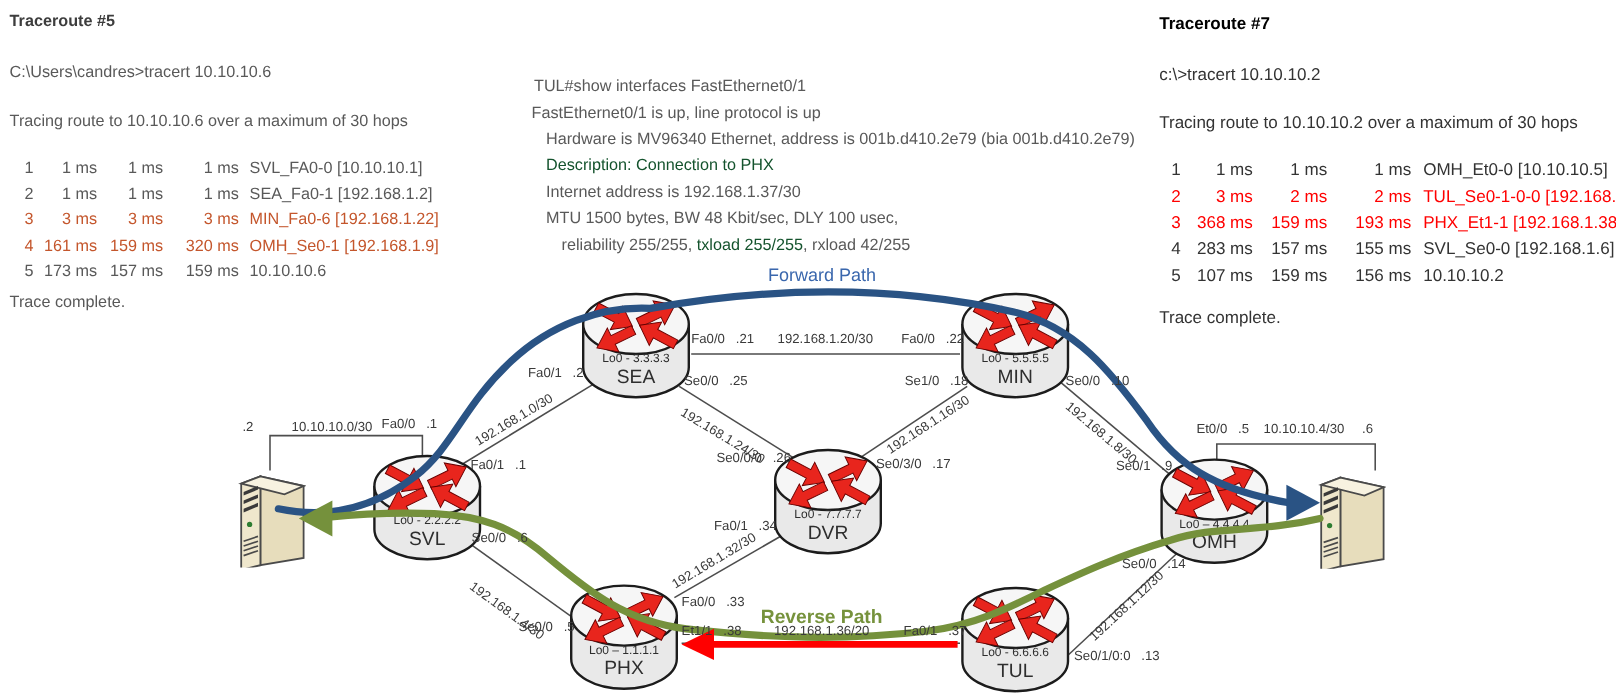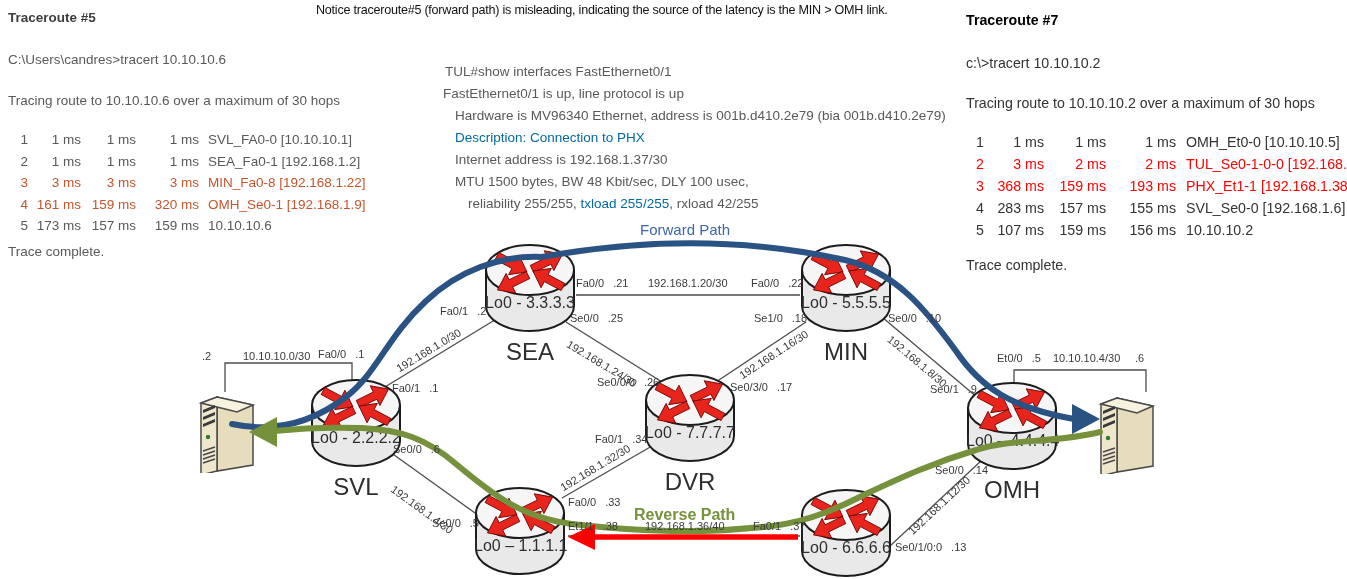--- a/index.html
+++ b/index.html
@@ -18,38 +18,38 @@
   #tr5 .hoprow .t { text-align:right; }
   #tr5 .hoprow .d { padding-left:2px; }
   .hl-orange, .hl-orange * { color:#c4562c !important; }
 
   
   #note { left:316px; top:3px; width:655px; font-size:12.6px; line-height:15.3px; color:#111; letter-spacing:-0.25px; }
 
   
   #showint { left:443px; top:64px; width:540px; font-size:13.5px; color:#595959; }
   #showint .ln { position:absolute; white-space:nowrap; }
-  .txt-orange { color:#0369a1; }
+  .txt-orange { color:#14532d; }
 
   
   #tr7 { left:966px; top:12px; width:381px; font-size:14.2px; color:#333; }
   #tr7 .ttl { font-weight:bold; color:#000; }
   #tr7 .hoprow { display:grid; grid-template-columns:14px 52px 54px 62px auto; column-gap:8px; height:22px; align-items:center; }
   #tr7 .hoprow .t { text-align:right; }
   #tr7 .hoprow .d { padding-left:2px; }
   .hl-red, .hl-red * { color:#ff0000 !important; }
 
   
   .layer { position:absolute; left:0; top:0; pointer-events:none; }
   #lines-layer { z-index:1; }
   #paths-layer { z-index:3; }
 
   .router { position:absolute; width:92px; height:92px; z-index:2; }
-  .router .rlo  { position:absolute; left:0; top:51px; width:100%; text-align:center; font-size:16px; color:#2e2e2e; white-space:nowrap; }
-  .router .rname{ position:absolute; left:0; top:63px; width:100%; text-align:center; font-size:24px; color:#2e2e2e;margin-top:32px; }
+  .router .rlo  { position:absolute; left:0; top:51px; width:100%; text-align:center; font-size:10px; color:#2e2e2e; white-space:nowrap; }
+  .router .rname{ position:absolute; left:0; top:63px; width:100%; text-align:center; font-size:16px; color:#2e2e2e; }
 
   .pc { position:absolute; width:58px; height:86px; z-index:2; }
 
   .ifl { position:absolute; z-index:4; font-size:11px; color:#3a3a3a; white-space:nowrap; }
   .ifl .a2 { margin-left:9px; }
   .net { position:absolute; z-index:4; font-size:11px; color:#3a3a3a; white-space:nowrap; transform-origin:left top; }
 
   #fwd-label { position:absolute; left:640px; top:221px; z-index:4; font-size:15px; color:#3a67ad; }
   #rev-label { position:absolute; left:634px; top:506px; z-index:4; font-size:16px; font-weight:bold; color:#76923c; }
 </style>
@@ -75,42 +75,41 @@
         <span class="t">1 ms</span>
         <span class="t">1 ms</span>
         <span class="t">1 ms</span>
         <span class="d">SEA_Fa0-1 [192.168.1.2]</span>
       </div>
       <div class="hoprow hl-orange">
         <span class="t">3</span>
         <span class="t">3 ms</span>
         <span class="t">3 ms</span>
         <span class="t">3 ms</span>
-        <span class="d">MIN_Fa0-8 [192.168.1.22]</span>
+        <span class="d">MIN_Fa0-6 [192.168.1.22]</span>
       </div>
       <div class="hoprow hl-orange">
         <span class="t">4</span>
         <span class="t">161 ms</span>
         <span class="t">159 ms</span>
         <span class="t">320 ms</span>
         <span class="d">OMH_Se0-1 [192.168.1.9]</span>
       </div>
       <div class="hoprow">
         <span class="t">5</span>
         <span class="t">173 ms</span>
         <span class="t">157 ms</span>
         <span class="t">159 ms</span>
         <span class="d">10.10.10.6</span>
       </div>
     </div>
     <div class="abs" style="left:0;top:234px">Trace complete.</div>
   </div>
 
   <div id="note" class="panel">
-    <div>Notice traceroute#5 (forward path) is misleading, indicating the source of the latency is the MIN &gt; OMH link.</div>
   </div>
 
   <div id="showint" class="panel">
     <div class="ln" style="left:2px;top:0">TUL#show interfaces FastEthernet0/1</div>
     <div class="ln" style="left:0;top:22px">FastEthernet0/1 is up, line protocol is up</div>
     <div class="ln" style="left:12px;top:44px">Hardware is MV96340 Ethernet, address is 001b.d410.2e79 (bia 001b.d410.2e79)</div>
     <div class="ln txt-orange" style="left:12px;top:66px">Description: Connection to PHX</div>
     <div class="ln" style="left:12px;top:88px">Internet address is 192.168.1.37/30</div>
     <div class="ln" style="left:12px;top:110px">MTU 1500 bytes, BW 48 Kbit/sec, DLY 100 usec,</div>
     <div class="ln" style="left:25px;top:132px"><span>reliability 255/255, </span><span class="txt-orange">txload 255/255</span><span>, rxload 42/255</span></div>
@@ -382,21 +381,21 @@
 
     <span class="ifl" style="left:595px;top:433px"><span>Fa0/1</span><span class="a2">.34</span></span>
     <span class="net" style="left:558px;top:483px;transform:rotate(-31deg)">192.168.1.32/30</span>
     <span class="ifl" style="left:568px;top:496px"><span>Fa0/0</span><span class="a2">.33</span></span>
 
     <span class="ifl" style="left:393px;top:443px"><span>Se0/0</span><span class="a2">.6</span></span>
     <span class="net" style="left:396px;top:483px;transform:rotate(36deg)">192.168.1.4/30</span>
     <span class="ifl" style="left:432px;top:517px"><span>Se0/0</span><span class="a2">.5</span></span>
 
     <span class="ifl" style="left:568px;top:520px"><span>Et1/1</span><span class="a2">.38</span></span>
-    <span class="net" style="left:645px;top:520px">192.168.1.36/40</span>
+    <span class="net" style="left:645px;top:520px">192.168.1.36/20</span>
     <span class="ifl" style="left:753px;top:520px"><span>Fa0/1</span><span class="a2">.37</span></span>
 
     <span class="ifl" style="left:895px;top:541px"><span>Se0/1/0:0</span><span class="a2">.13</span></span>
     <span class="net" style="left:906px;top:528px;transform:rotate(-43deg)">192.168.1.12/30</span>
     <span class="ifl" style="left:935px;top:464px"><span>Se0/0</span><span class="a2">.14</span></span>
 
     <span class="ifl" style="left:997px;top:352px"><span>Et0/0</span><span class="a2">.5</span></span>
     <span class="net" style="left:1053px;top:352px">10.10.10.4/30</span>
     <span class="ifl" style="left:1135px;top:352px">.6</span>
 

